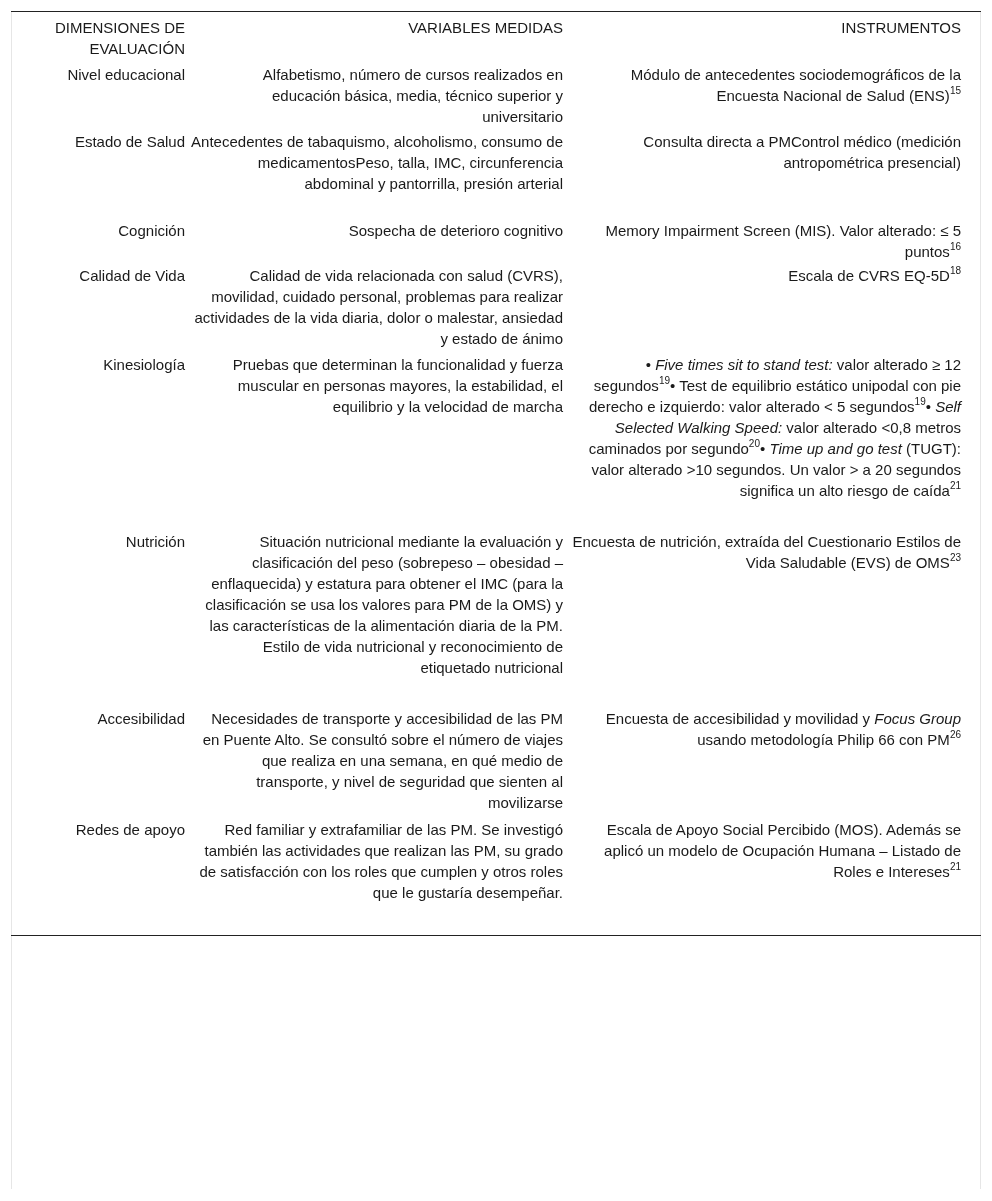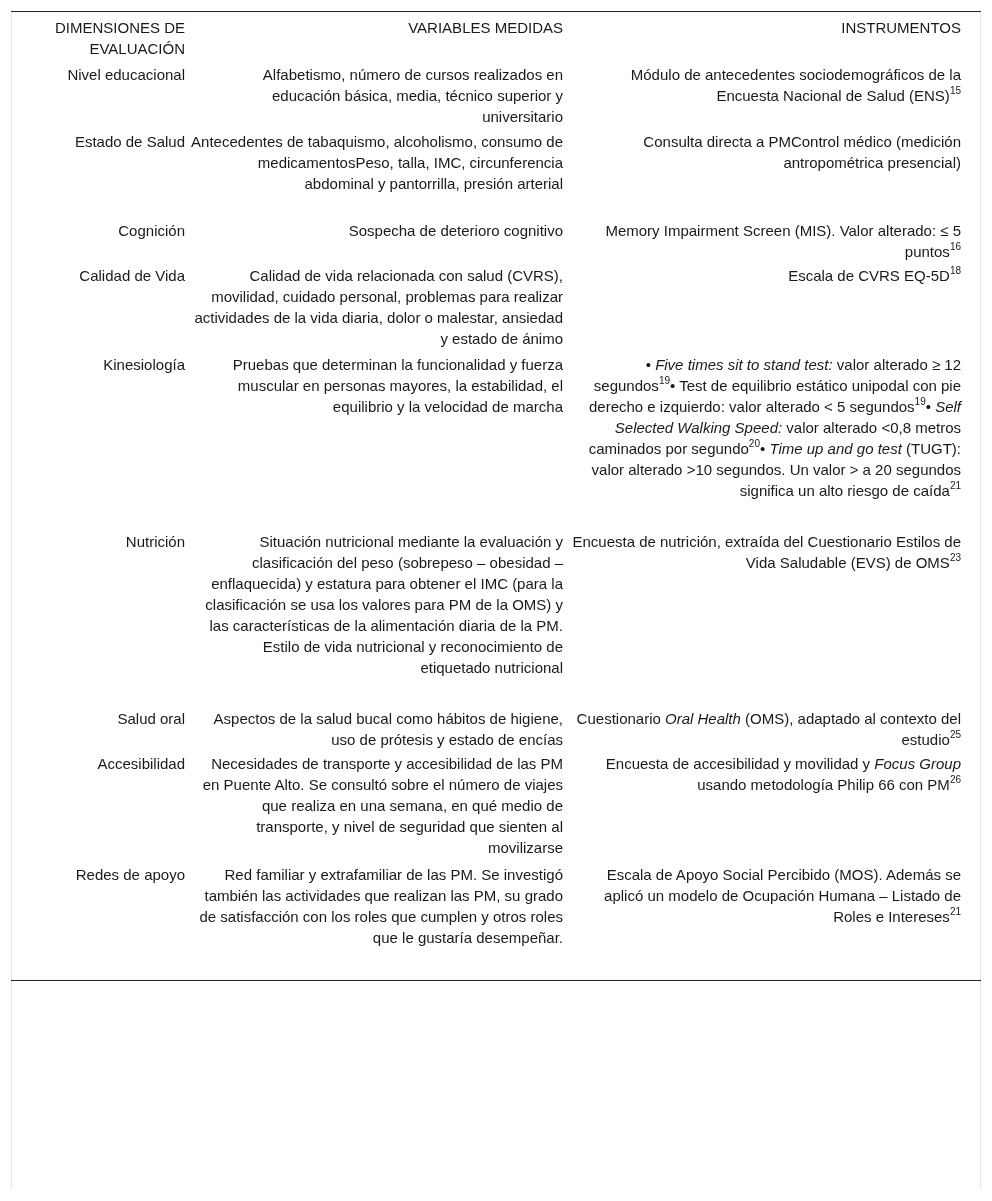--- a/index.html
+++ b/index.html
@@ -65,25 +65,20 @@
         <td class="cell1" style="height: 176px;">Kinesiología</td>
         <td class="cell2">Pruebas que determinan la funcionalidad y fuerza muscular en personas mayores, la estabilidad, el equilibrio y la velocidad de marcha</td>
         <td class="cell3"><span>• </span><em>Five times sit to stand test:</em><span> valor alterado ≥ 12 segundos</span><sup>19</sup><span>• Test de equilibrio estático unipodal con pie derecho e izquierdo: valor alterado &lt; 5 segundos</span><sup>19</sup><span>• </span><em>Self Selected Walking Speed:</em><span> valor alterado &lt;0,8 metros caminados por segundo</span><sup>20</sup><span>• </span><em>Time up and go test</em><span> (TUGT): valor alterado &gt;10 segundos. Un valor &gt; a 20 segundos significa un alto riesgo de caída</span><sup>21</sup></td>
       </tr>
       <tr>
         <td class="cell1" style="height: 176px;">Nutrición</td>
         <td class="cell2">Situación nutricional mediante la evaluación y clasificación del peso (sobrepeso – obesidad – enflaquecida) y estatura para obtener el IMC (para la clasificación se usa los valores para PM de la OMS) y las características de la alimentación diaria de la PM. Estilo de vida nutricional y reconocimiento de etiquetado nutricional</td>
         <td class="cell3"><span>Encuesta de nutrición, extraída del Cuestionario Estilos de Vida Saludable (EVS) de OMS</span><sup>23</sup></td>
       </tr>
       <tr>
-        <td class="cell1" style="height: 44px;">Salud oral</td>
-        <td class="cell2">Aspectos de la salud bucal como hábitos de higiene, uso de prótesis y estado de encías</td>
-        <td class="cell3"><span>Cuestionario </span><em>Oral Health</em><span> (OMS), adaptado al contexto del estudio</span><sup>25</sup></td>
-      </tr>
-      <tr>
         <td class="cell1" style="height: 110px;">Accesibilidad</td>
         <td class="cell2">Necesidades de transporte y accesibilidad de las PM en Puente Alto. Se consultó sobre el número de viajes que realiza en una semana, en qué medio de transporte, y nivel de seguridad que sienten al movilizarse</td>
         <td class="cell3"><span>Encuesta de accesibilidad y movilidad y </span><em>Focus Group</em><span> usando metodología Philip 66 con PM</span><sup>26</sup></td>
       </tr>
       <tr class="bottom-pad">
         <td class="cell1" style="height: 110px;">Redes de apoyo</td>
         <td class="cell2">Red familiar y extrafamiliar de las PM. Se investigó también las actividades que realizan las PM, su grado de satisfacción con los roles que cumplen y otros roles que le gustaría desempeñar.</td>
         <td class="cell3"><span>Escala de Apoyo Social Percibido (MOS). Además se aplicó un modelo de Ocupación Humana – Listado de Roles e Intereses</span><sup>21</sup></td>
       </tr>
     </tbody>

